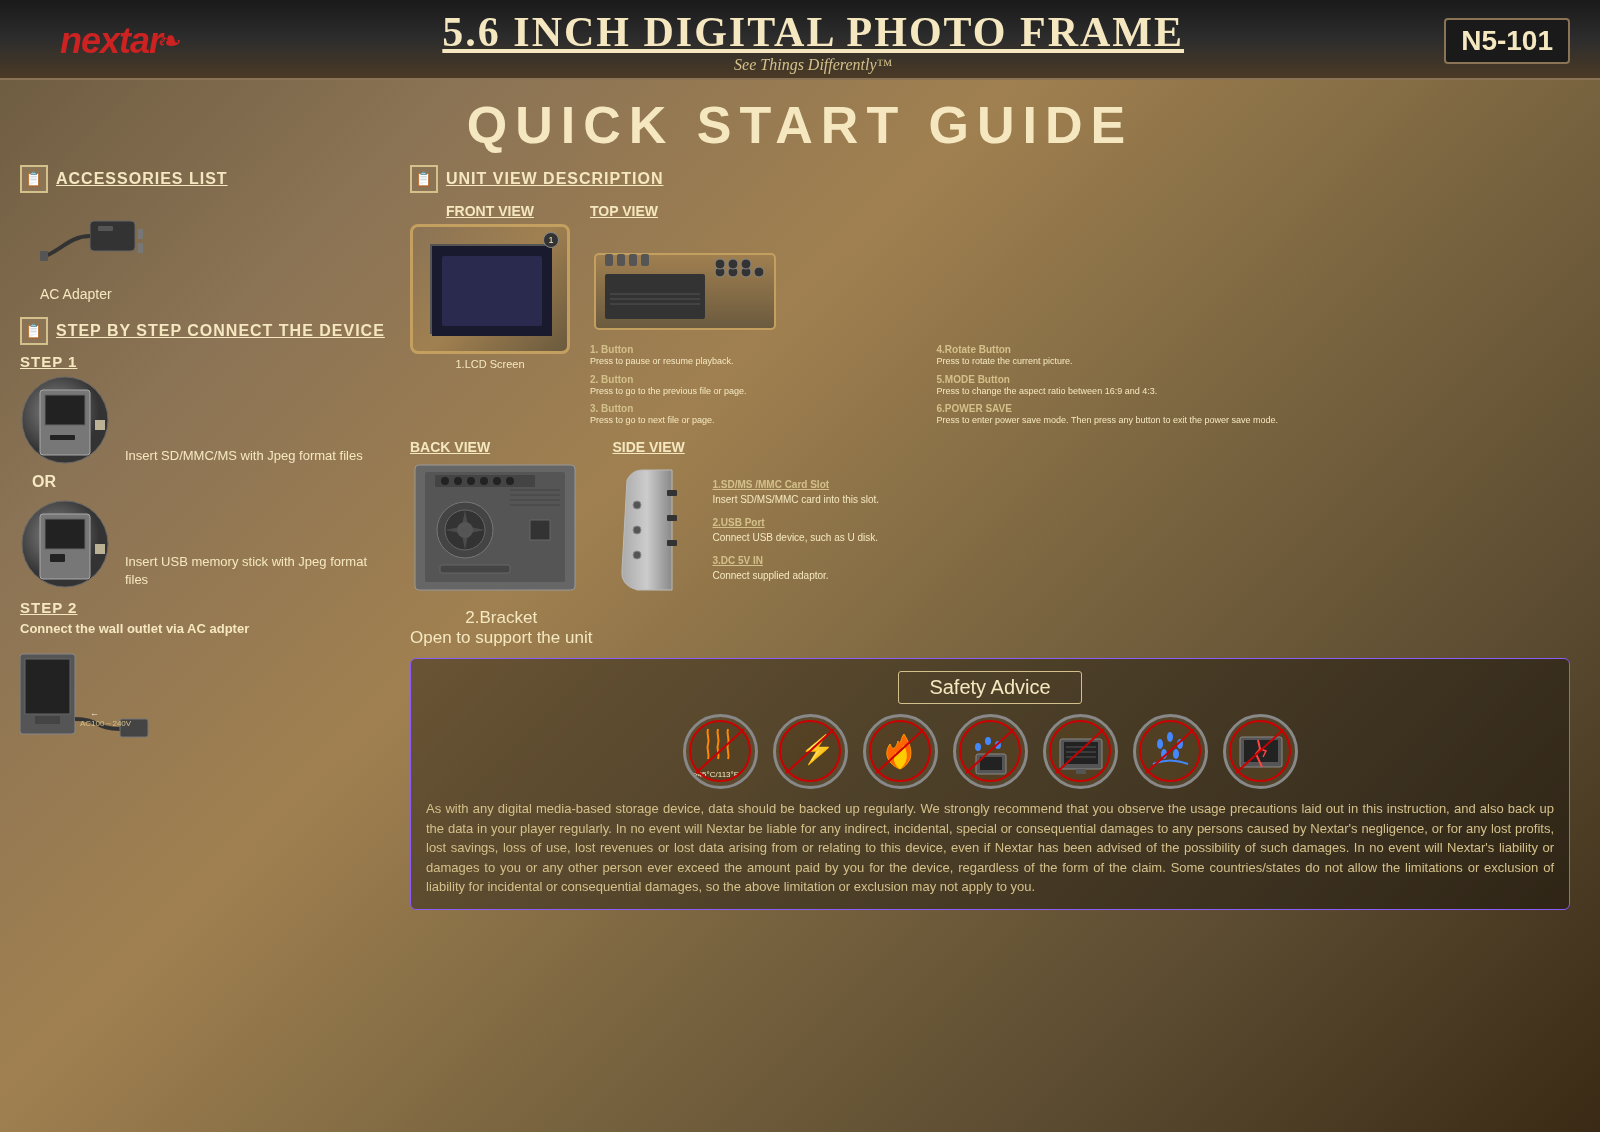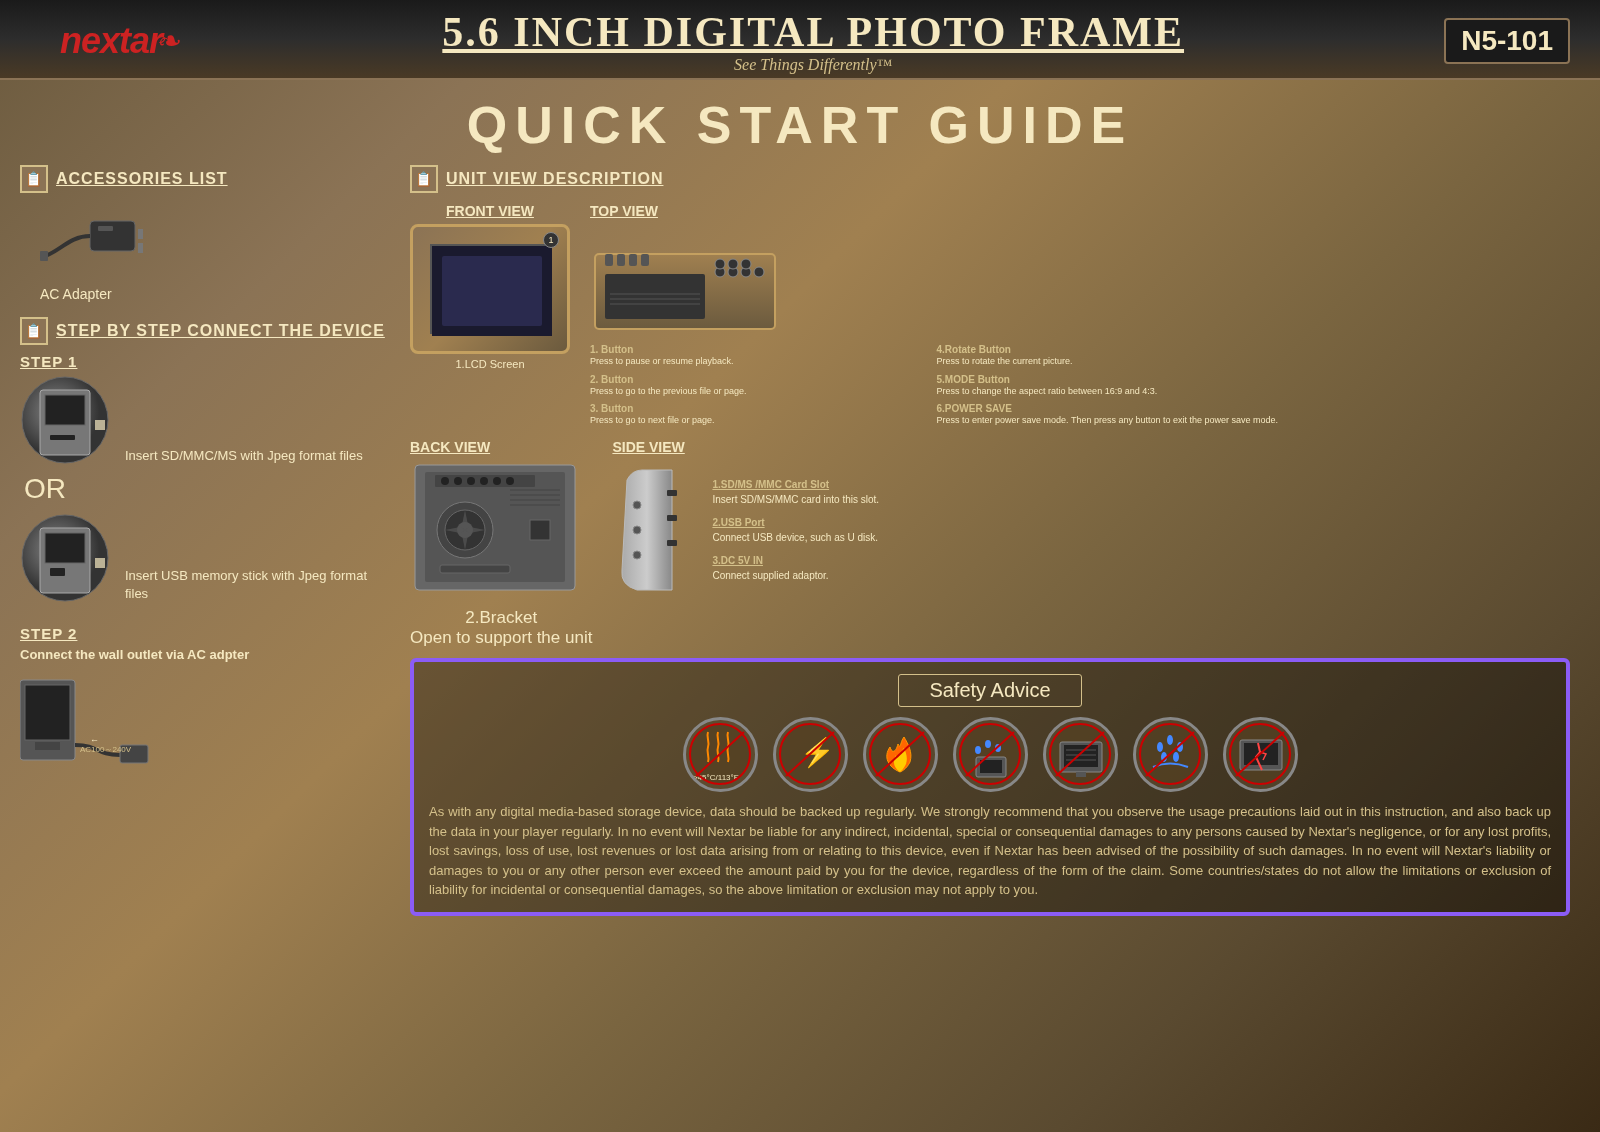--- a/index.html
+++ b/index.html
@@ -157,24 +157,24 @@
       align-items: flex-end;
       gap: 15px;
       margin-bottom: 5px;
     }
     .step-desc {
       font-size: 13px;
       color: #f5e8c0;
       line-height: 1.4;
     }
     .or-text {
-      font-size: 28px;
-      font-weight: normal;
-      color: #f5e8c0;
-      margin: 8px 4px;
+      font-size: 16px;
+      font-weight: bold;
+      color: #f5e8c0;
+      margin: 8px 12px;
     }
 
     
     .middle-col {
       flex: 1;
       padding: 0 10px;
     }
 
     
     .unit-view-section {
@@ -243,21 +243,21 @@
       line-height: 1.5;
     }
     .side-desc strong {
       color: #d4c08a;
       text-decoration: underline;
     }
 
     
     .safety-section {
       background: rgba(0,0,0,0.35);
-      border: 4px solid #8b5cf6;
+      border: 1px solid #8b5cf6;
       border-radius: 6px;
       padding: 12px 15px;
       margin-top: 10px;
     }
     .safety-title-bar {
       text-align: center;
       margin-bottom: 10px;
     }
     .safety-title {
       font-size: 20px;
@@ -287,21 +287,21 @@
     }
     .safety-text {
       font-size: 13px;
       color: #d4c08a;
       line-height: 1.5;
       text-align: justify;
     }
 
     
     .step2-section {
-      margin-top: 22px;
+      margin-top: 10px;
     }
     .connect-label {
       font-size: 13px;
       font-weight: bold;
       color: #f5e8c0;
     }
   </style>
 </head>
 <body>
 

